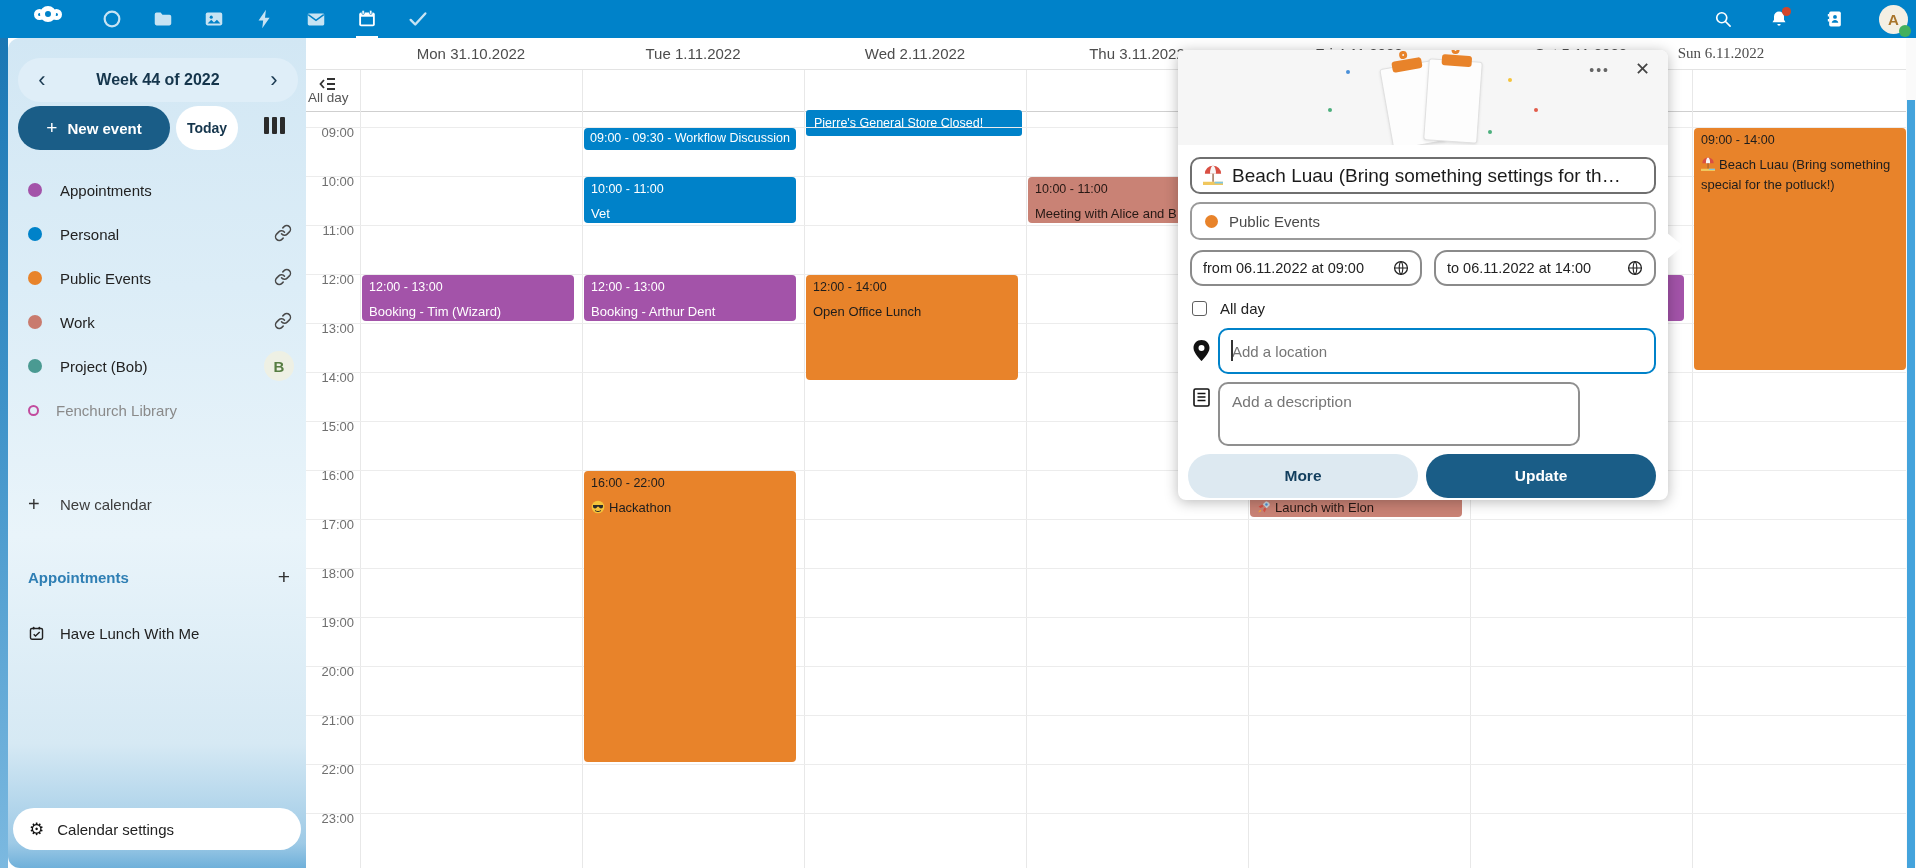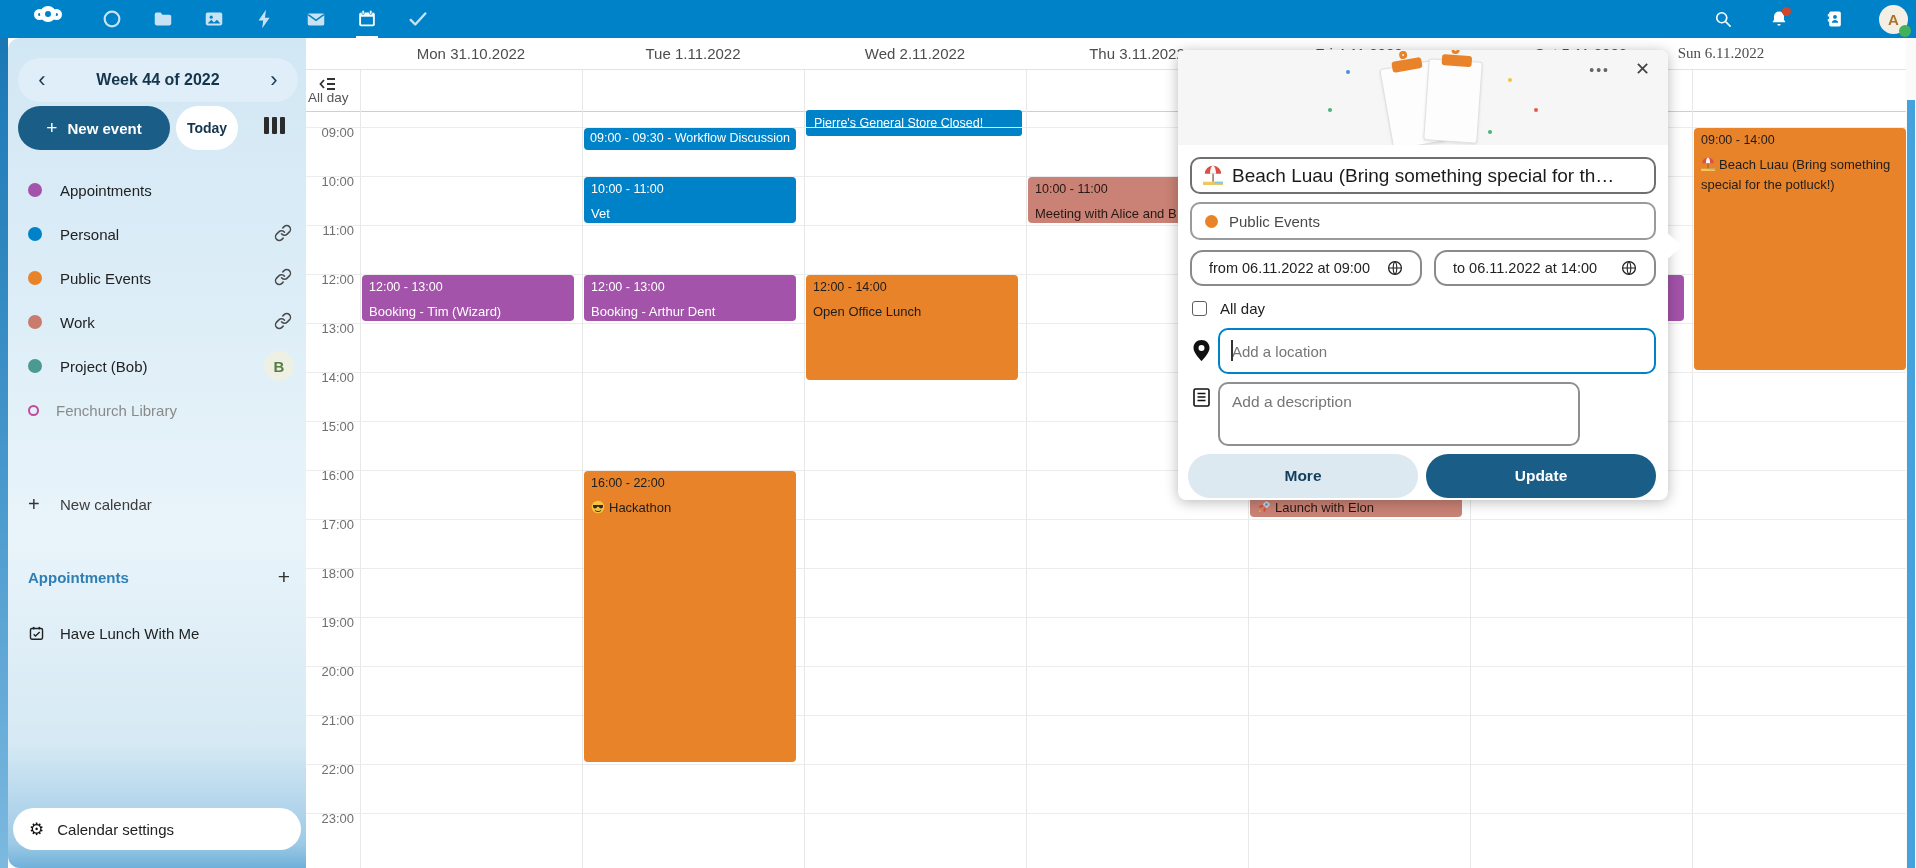--- a/index.html
+++ b/index.html
@@ -114,21 +114,21 @@
   .pp-close { position:absolute; right:18px; top:8px; color:#444; font-size:18px; cursor:pointer; }
   .pp-title { position:absolute; left:12px; top:107px; right:12px; height:37px; border:2px solid #6f6f6f; border-radius:10px;
     display:flex; align-items:center; gap:9px; padding:0 11px; }
   .pp-title .em { width:20px; height:20px; margin:0; }
   .pp-title .txt { font-size:19px; color:#1b1b1b; white-space:nowrap; overflow:hidden; }
   .pp-select { position:absolute; left:12px; top:152px; right:12px; height:38px; border:2px solid #9a9a9a; border-radius:10px;
     display:flex; align-items:center; gap:11px; padding:0 13px; cursor:pointer; }
   .pp-select .dot { width:13px; height:13px; border-radius:50%; background:#e8832a; }
   .pp-select .txt { font-size:15px; color:#4a4a4a; }
   .pp-when { position:absolute; top:200px; height:36px; border:2px solid #8a8a8a; border-radius:13px; display:flex;
-    align-items:center; justify-content:space-between; padding:0 17px; cursor:pointer; }
+    align-items:center; justify-content:space-between; padding:0 11px; cursor:pointer; }
   .pp-when.from { left:12px; width:232px; }
   .pp-when.to { left:256px; width:222px; }
   .pp-when .txt { font-size:14.5px; color:#222; white-space:nowrap; }
   .pp-when svg { width:16px; height:16px; flex:none; }
   .pp-allday { position:absolute; left:14px; top:250px; display:flex; align-items:center; gap:13px; cursor:pointer; }
   .pp-allday .box { width:15px; height:15px; border:1.5px solid #5f5f5f; border-radius:3px; background:#fff; }
   .pp-allday .lbl { font-size:15px; color:#222; }
   .pp-pin { position:absolute; left:15px; top:290px; width:17px; height:21px; }
   .pp-location { position:absolute; left:40px; top:278px; width:438px; height:46px; border:2px solid #0082c9; border-radius:10px;
     padding:0 12px; font-size:15px; color:#222; font-family:inherit; outline:none; }
@@ -463,21 +463,21 @@
       <span class="confetti" style="left:356px; top:58px; background:#e25c4a;"></span>
       <span class="confetti" style="left:310px; top:80px; background:#4caf7d;"></span>
     </div>
     <div class="pp-dots">•••</div>
     <div class="pp-close">✕</div>
 
     <div class="pp-title">
       <span id="pp-title-emoji"><svg class="em">
             <use href="#em-beach-umbrella"></use>
           </svg></span>
-      <span class="txt">Beach Luau (Bring something special for th…</span>
+      <span class="txt">Beach Luau (Bring something settings for th…</span>
     </div>
 
     <div class="pp-select">
       <span class="dot" style="background: rgb(232, 131, 42);"></span>
       <span class="txt">Public Events</span>
     </div>
 
     <div class="pp-when from">
       <span class="txt">from 06.11.2022 at 09:00</span>
       <svg viewBox="0 0 16 16">

